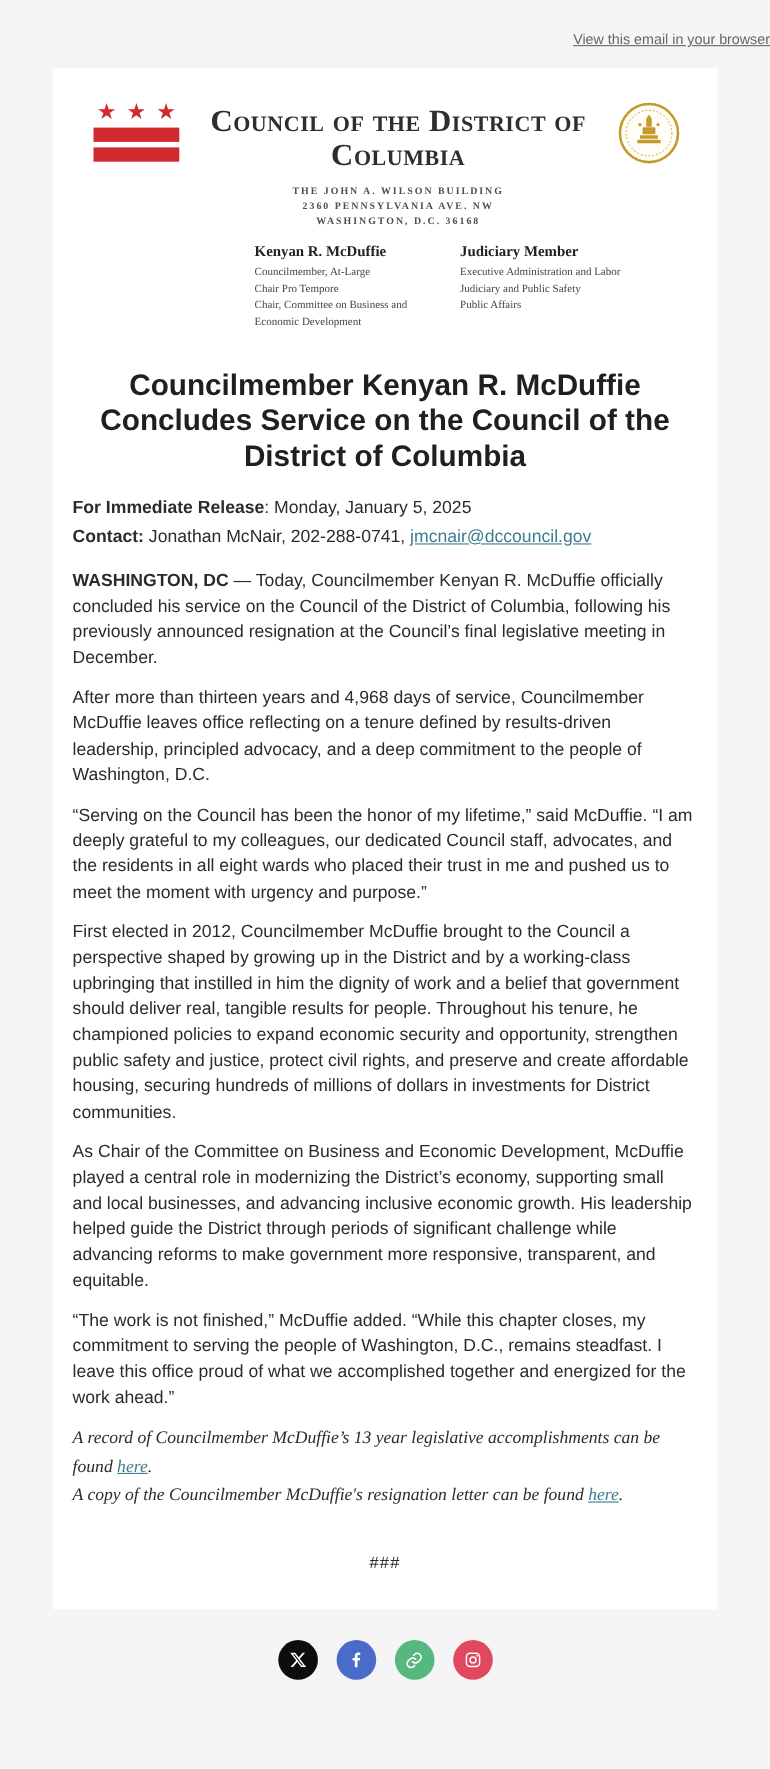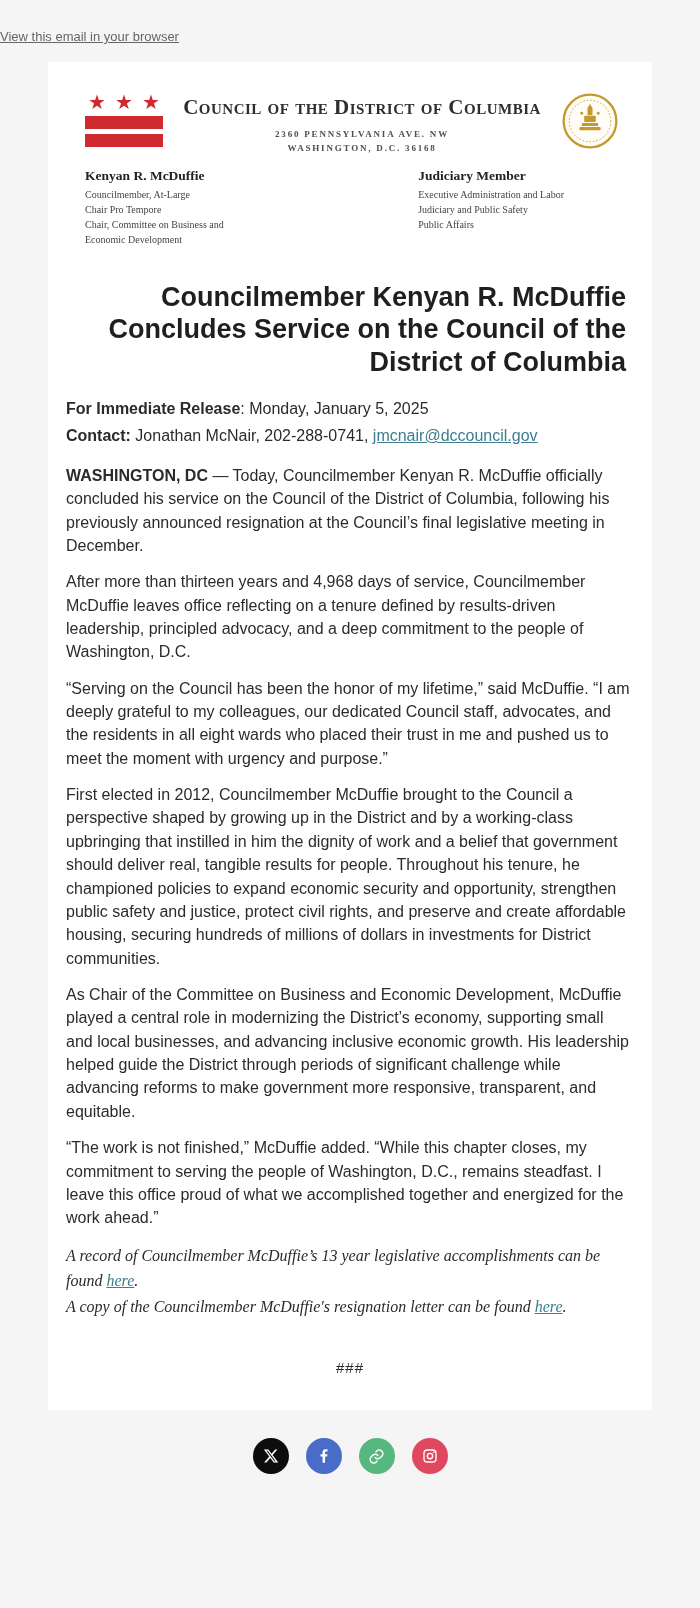--- a/index.html
+++ b/index.html
@@ -10,45 +10,45 @@
     --muted:#6d6d6d;
   }
   *{box-sizing:border-box;}
   body{
     margin:0;
     background:#f5f5f5;
     font-family:"Liberation Sans", sans-serif;
     color:var(--body-text);
   }
   .page{width:700px;margin:0 auto;padding-bottom:18px;}
-  .preheader{text-align:left;padding:27px 0 17px;}
+  .preheader{text-align:right;padding:27px 0 17px;}
   .preheader-link{color:#666;font-size:13px;text-decoration:underline;cursor:pointer;}
   .card{
     width:604px;margin:0 auto;background:#ffffff;
     padding:16px 18px 30px;
   }
   
   .header-row{display:flex;align-items:flex-start;padding:14px 15px 0 19px;}
   .flag{width:78px;flex:0 0 78px;}
   .flag-stars{display:flex;justify-content:space-between;padding:0 3px;color:var(--red);font-size:20px;line-height:20px;}
   .flag-bar{height:13px;background:var(--red);margin-top:5px;}
   .org-block{flex:1;text-align:center;padding:4px 10px 0;}
   .org-title{
     font-family:"Liberation Serif", serif;font-variant:small-caps;
-    font-weight:700;font-size:21px;letter-spacing:.5px;color:#2e2e2e;line-height:1.1;
+    font-weight:700;font-size:28px;letter-spacing:.5px;color:#2e2e2e;line-height:1.1;
   }
   .org-address{margin-top:8px;font-family:"Liberation Serif", serif;font-size:9px;font-weight:700;
     letter-spacing:1.8px;color:#4e4e4e;line-height:1.6;}
   .seal{width:58px;height:58px;flex:0 0 58px;}
-  .names-row{display:flex;justify-content:space-between;padding:12px 70px 10px 19px;
-    font-family:"Liberation Serif", serif;}
+  .names-row{display:flex;justify-content:flex-end;padding:12px 70px 10px 19px;
+    font-family:"Liberation Serif", serif;gap:48px;}
   .block-heading{font-size:13.5px;font-weight:700;color:#222;margin-bottom:3px;}
   .block-lines div{font-size:10px;color:#444;line-height:1.5;}
   
-  .headline{font-size:27px;font-weight:700;text-align:right;color:#1f1f1f;line-height:1.2;
+  .headline{font-size:27px;font-weight:700;text-align:center;color:#1f1f1f;line-height:1.2;
     margin:24px 8px 18px;}
   .release{font-size:16px;line-height:1.68;margin:0 0 14px;}
   .body-p{font-size:16px;line-height:1.46;margin:0 0 13px;}
   .italic-block{font-style:italic;line-height:1.6;font-family:Liberation Serif, serif;}
   .text-link{color:var(--link);text-decoration:underline;cursor:pointer;}
   .endmark{text-align:center;font-size:15px;margin:40px 0 4px;letter-spacing:1px;}
   
   .social-row{display:flex;justify-content:center;gap:17px;padding:28px 0 0;}
   .social-btn{width:36px;height:36px;border-radius:50%;display:flex;align-items:center;
     justify-content:center;cursor:pointer;border:none;padding:0;}
@@ -75,20 +75,21 @@
           <span>★</span>
             <span>★</span>
             <span>★</span>
         </div>
         <div class="flag-bar" style="margin-top:4px;"></div>
         <div class="flag-bar"></div>
       </div>
       <div class="org-block">
         <div class="org-title">Council of the District of Columbia</div>
         <div class="org-address">
+          <div>THE JOHN A. WILSON BUILDING</div>
           <div>2360 PENNSYLVANIA AVE. NW</div>
           <div>WASHINGTON, D.C. 36168</div>
         </div>
       </div>
       <svg class="seal" viewBox="0 0 60 60">
         <circle cx="30" cy="30" r="27.3" fill="#fffdf5" stroke="#c49a2e" stroke-width="2.4"></circle>
         <circle cx="30" cy="30" r="21.5" fill="none" stroke="#c49a2e" stroke-width="0.9" stroke-dasharray="1.7 1.9"></circle>
         <g fill="#c49a2e">
           <path d="M27.4 16.5 L30 12.5 L32.6 16.5 L32.6 24 L27.4 24 Z"></path>
           <rect x="24" y="24.5" width="12" height="6.5" rx="0.8"></rect>

